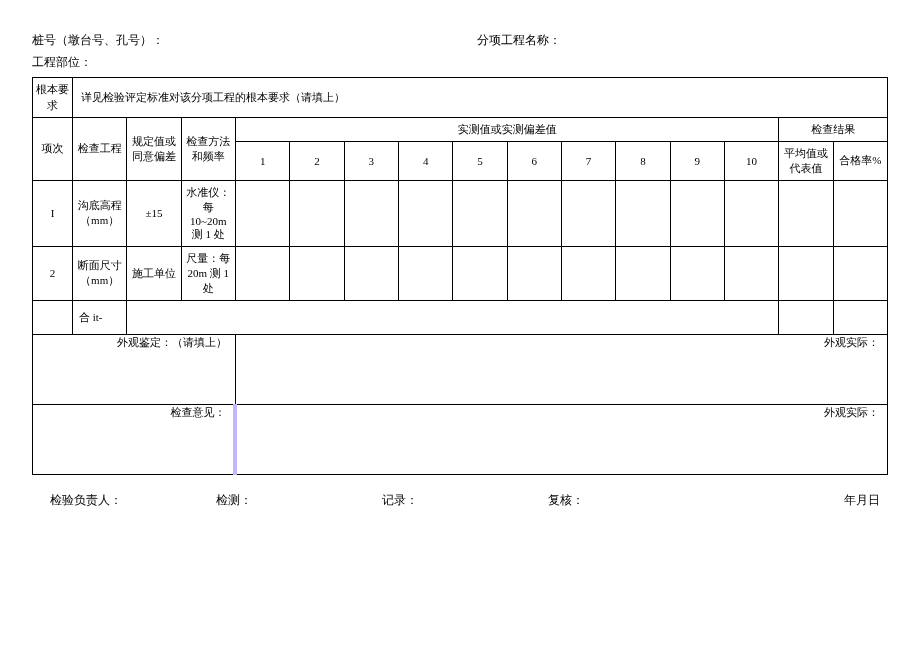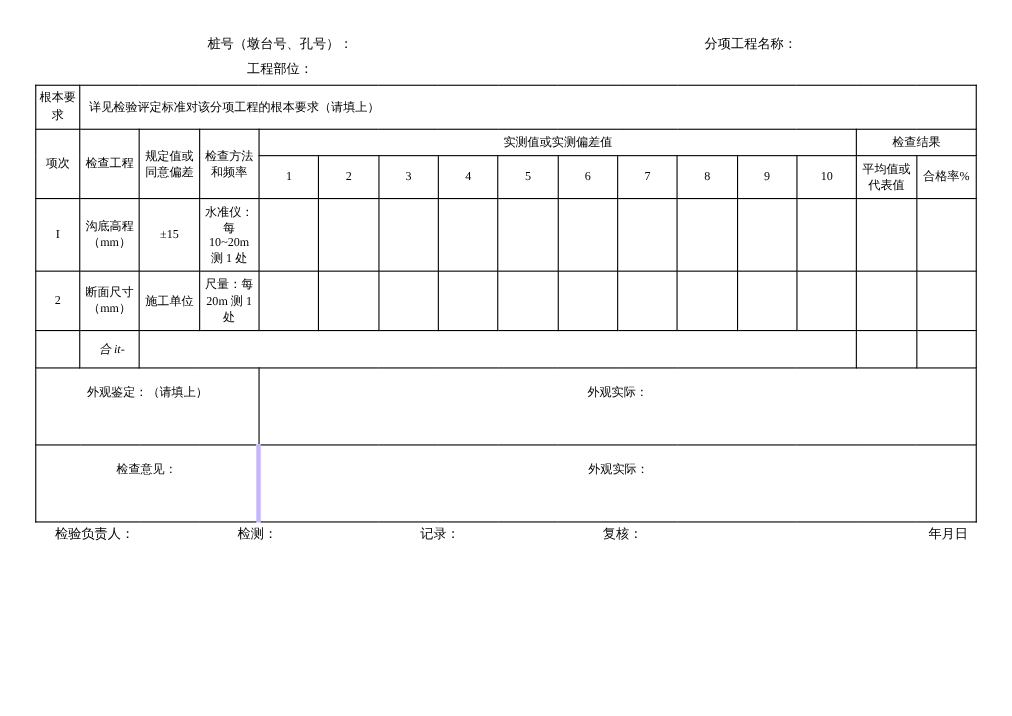--- a/index.html
+++ b/index.html
@@ -4,21 +4,21 @@
   <style>
     * { box-sizing: border-box; margin: 0; padding: 0; }
     body {
       font-family: "SimSun", "宋体", serif;
       font-size: 12px;
       color: #000;
       background: #fff;
       padding: 30px 32px;
       width: 920px;
     }
-    .header-rows { margin-bottom: 4px; text-align: center; }
+    .header-rows { margin-bottom: 4px; }
     .header-row {
       display: flex;
       line-height: 1.8;
     }
     .header-left { flex: 0 0 52%; }
     .header-right { flex: 1; }
     table {
       border-collapse: collapse;
       width: 100%;
       table-layout: fixed;
@@ -35,25 +35,25 @@
     .req-text { text-align: left; padding-left: 8px; }
     .col-xuci { width: 28px; margin-top: 20px; }
     .col-item { width: 95px; }
     .col-spec { width: 100px; margin-top: 36px; }
     .col-method { width: 140px; }
     .col-meas { width: 28px; }
     .col-meas10 { width: 50px; margin-top: 40px; }
     .col-avg { width: 55px; }
     .col-rate { width: 48px; }
     .row-insp td { height: 34px; }
-    .row-tall td { height: 70px; text-align: center; vertical-align: top; padding: 14px 8px; }
+    .row-tall td { height: 70px; text-align: right; vertical-align: top; padding: 0 8px; }
     .footer-row {
       display: flex;
       line-height: 1.8;
-      margin-top: 0;
+      margin-top: 15px;
       padding-left: 18px;
     }
     .footer-row > div { flex: 1; }
     .footer-date { text-align: right; padding-right: 8px; flex: 0 0 100px; }
   </style>
 </head>
 <body>
 
 <div class="header-rows">
   <div class="header-row">
@@ -131,21 +131,21 @@
     <td></td>
     <td></td>
     <td></td>
     <td></td>
     <td></td>
     <td></td>
   </tr>
 
   <tr class="row-insp">
     <td></td>
-    <td style="text-align:center;padding-left:6px;font-style:italic;">合 it-</td>
+    <td style="text-align:left;padding-left:6px;">合 it-</td>
     <td colspan="12" style="border-left:1px solid #000;border-right:1px solid #000;"></td>
     <td></td>
     <td></td>
   </tr>
 
   <tr class="row-tall">
     <td colspan="4" style="border-right:1px solid #000;">外观鉴定：（请填上）</td>
     <td colspan="12">外观实际：</td>
   </tr>
   <tr class="row-tall">

